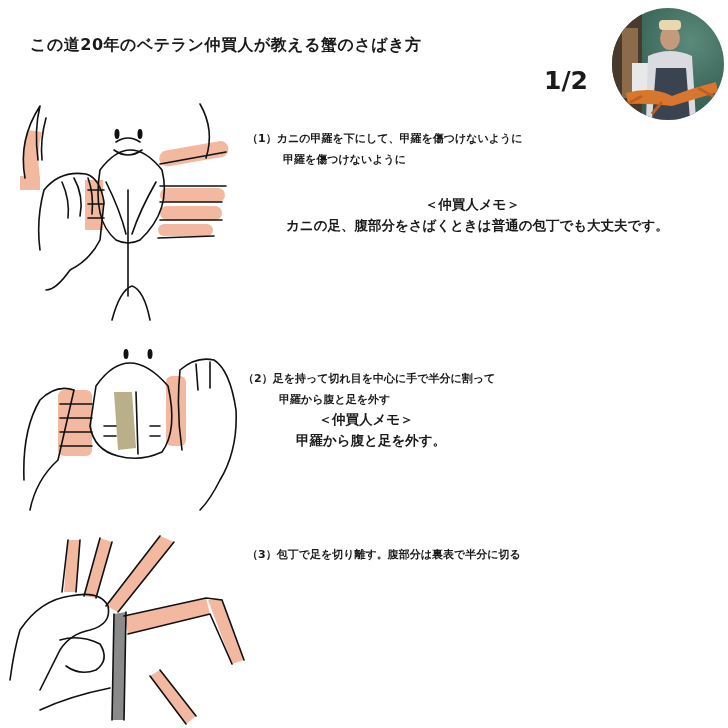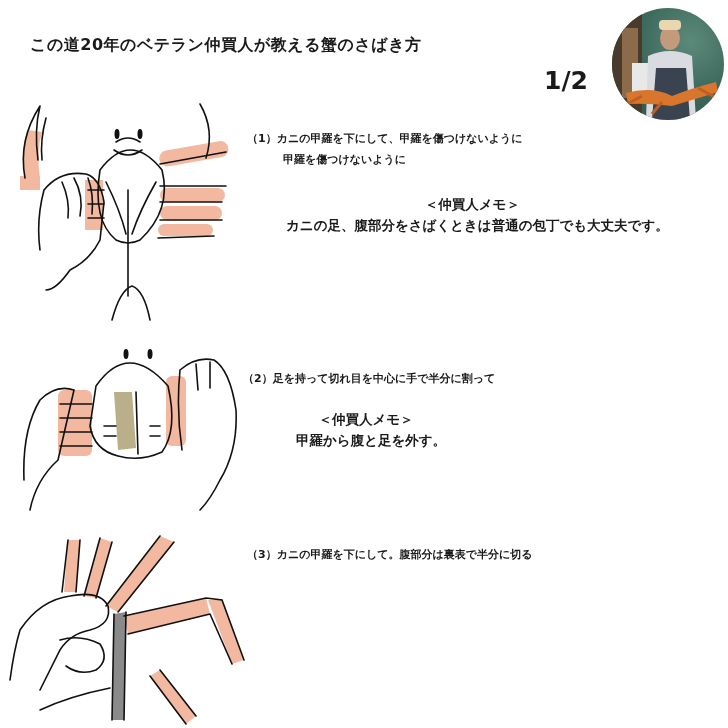--- a/index.html
+++ b/index.html
@@ -109,20 +109,21 @@
     </g>
     <g fill="#111">
       <ellipse cx="126" cy="24" rx="2.5" ry="5"></ellipse>
       <ellipse cx="150" cy="24" rx="2.5" ry="5"></ellipse>
     </g>
   </svg>
 </div>
 
 <div class="step-text" style="left:243px;top:344px;margin-top:24px;">
   <span>（2）</span><span>足を持って切れ目を中心に手で半分に割って</span>
+  <span class="indent">甲羅から腹と足を外す</span>
 </div>
 <div class="memo" style="left:286px;top:409px;">
   <span class="head">＜仲買人メモ＞</span>
   <span class="line">甲羅から腹と足を外す。</span>
 </div>
 
 <div class="illus" style="left:0;top:520px;width:260px;height:208px;">
   <svg width="260" height="208" viewBox="0 0 260 208">
     <g fill="#f2b9a0">
       <path d="M68 20 L80 20 L76 72 L64 72 Z"></path>
@@ -140,14 +141,14 @@
       <path d="M150 156 L186 204 M160 150 L196 196"></path>
       <path d="M114 94 L112 200 M126 92 L124 200"></path>
       <path d="M20 110 Q40 80 70 76 Q100 70 108 86 Q112 104 90 110 Q70 114 60 130 Q50 150 40 170 M20 110 Q14 130 10 160"></path>
       <path d="M60 120 Q80 114 100 124 Q110 140 96 150 Q80 156 66 146"></path>
       <path d="M40 190 Q70 176 110 168"></path>
     </g>
   </svg>
 </div>
 
 <div class="step-text" style="left:247px;top:544px;">
-  <span>（3）</span><span>カニの甲羅を下にして。腹部分は裏表で半分に切る</span>
+  <span>（3）</span><span>包丁で足を切り離す。腹部分は裏表で半分に切る</span>
 </div>
 
 </body></html>

